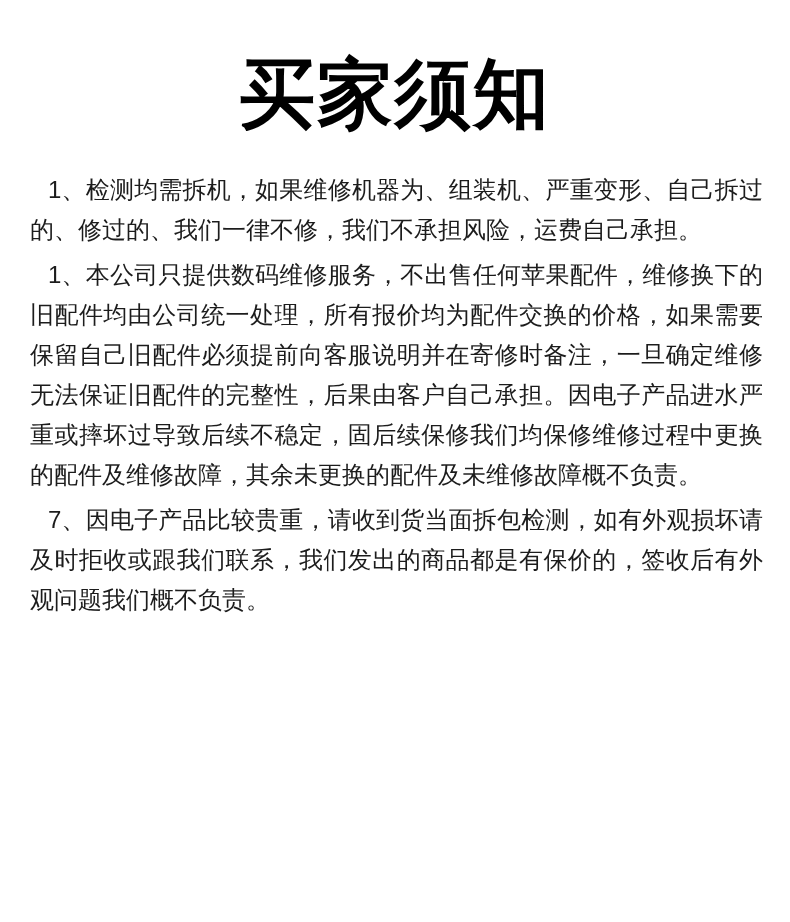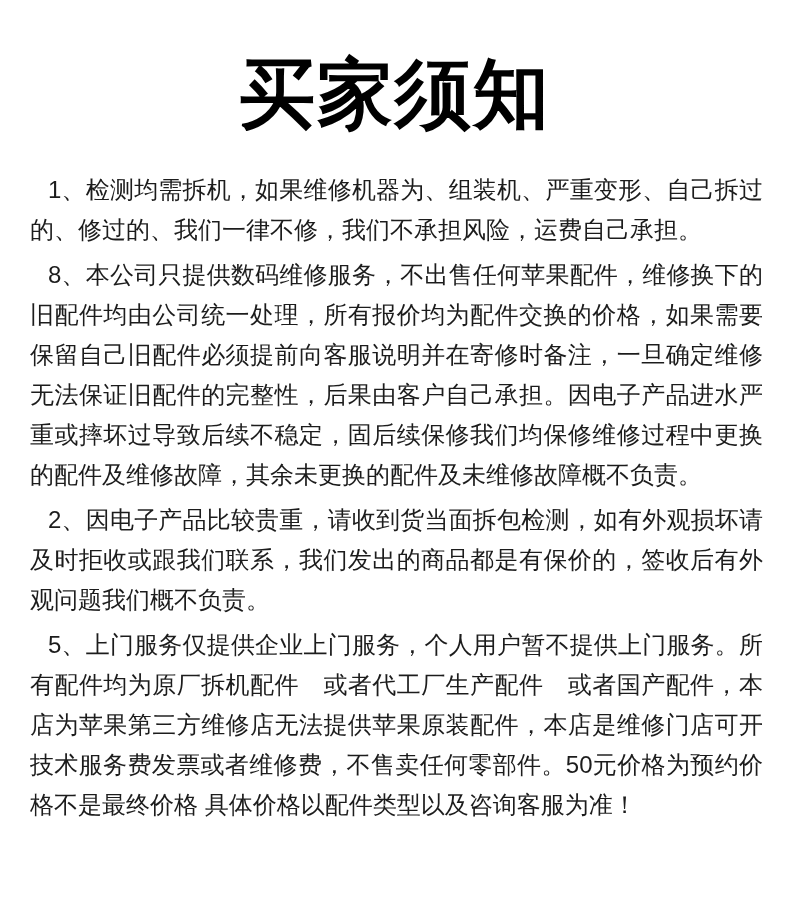--- a/index.html
+++ b/index.html
@@ -41,17 +41,16 @@
   }
 </style>
 </head>
 <body>
 
 <div class="page">
   <h1 class="notice-title">买家须知</h1>
 
   <div class="notice-body">
     <p>1、检测均需拆机，如果维修机器为、组装机、严重变形、自己拆过的、修过的、我们一律不修，我们不承担风险，运费自己承担。</p>
-    <p>8、本公司只提供数码维修服务，不出售任何苹果配件，维修换下的旧配件均由公司统一处理，所有报价均为配件交换的价格，如果需要保留自己旧配件必须提前向客服说明并在寄修时备注，一旦确定维修无法保证旧配件的完整性，后果由客户自己承担。因电子产品进水严重或摔坏过导致后续不稳定，固后续保修我们均保修维修过程中更换的配件及维修故障，其余未更换的配件及未维修故障概不负责。</p>
-    <p>2、因电子产品比较贵重，请收到货当面拆包检测，如有外观损坏请及时拒收或跟我们联系，我们发出的商品都是有保价的，签收后有外观问题我们概不负责。</p>
-    <p>5、上门服务仅提供企业上门服务，个人用户暂不提供上门服务。所有配件均为原厂拆机配件　或者代工厂生产配件　或者国产配件，本店为苹果第三方维修店无法提供苹果原装配件，本店是维修门店可开技术服务费发票或者维修费，不售卖任何零部件。50元价格为预约价格不是最终价格 具体价格以配件类型以及咨询客服为准！</p>
+    <p>1、本公司只提供数码维修服务，不出售任何苹果配件，维修换下的旧配件均由公司统一处理，所有报价均为配件交换的价格，如果需要保留自己旧配件必须提前向客服说明并在寄修时备注，一旦确定维修无法保证旧配件的完整性，后果由客户自己承担。因电子产品进水严重或摔坏过导致后续不稳定，固后续保修我们均保修维修过程中更换的配件及维修故障，其余未更换的配件及未维修故障概不负责。</p>
+    <p>7、因电子产品比较贵重，请收到货当面拆包检测，如有外观损坏请及时拒收或跟我们联系，我们发出的商品都是有保价的，签收后有外观问题我们概不负责。</p>
   </div>
 </div>
 
 </body></html>

